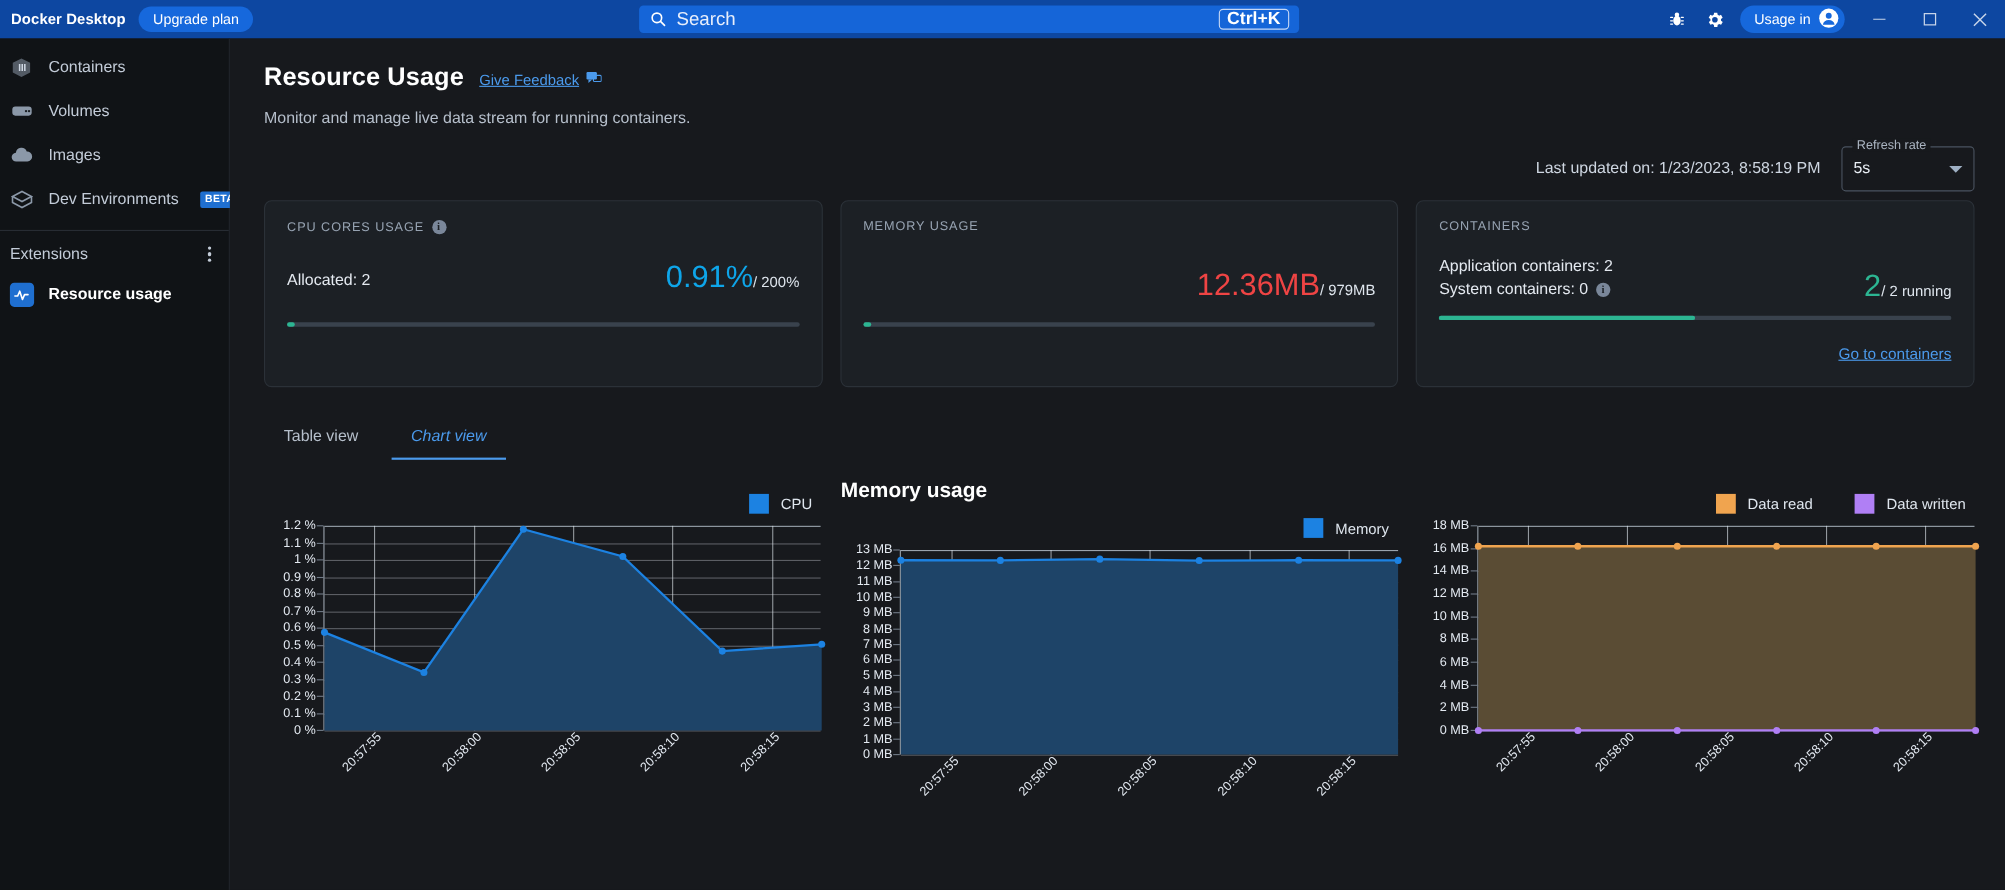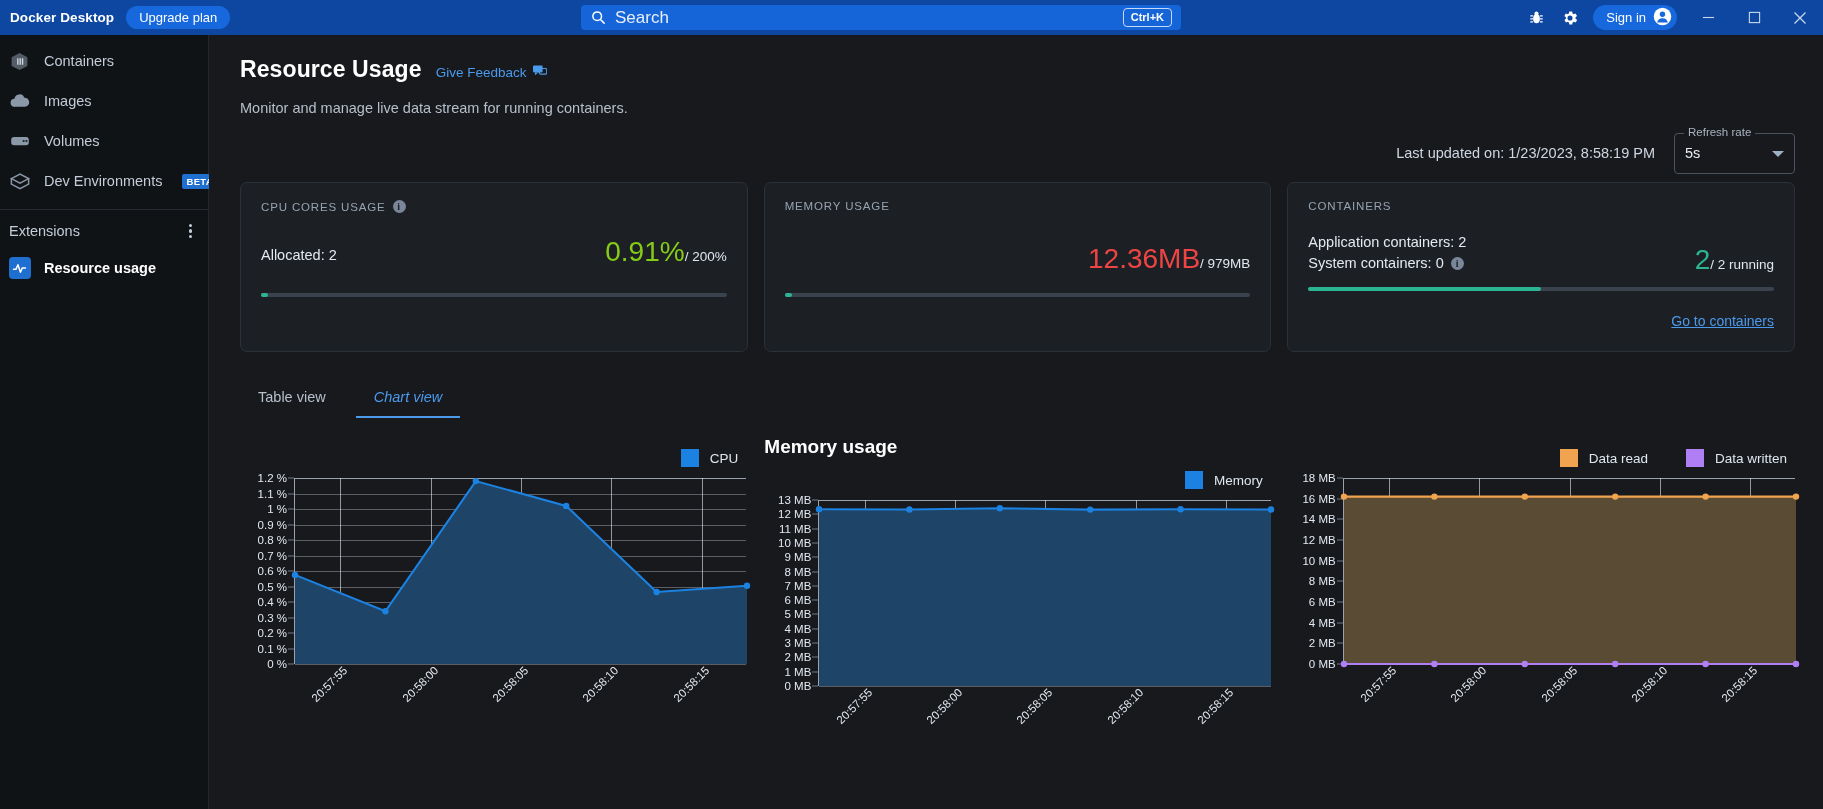--- a/index.html
+++ b/index.html
@@ -30,21 +30,21 @@
     position: absolute; left: 581px; top: 5px;
     width: 600px; height: 25px;
     background: #1565d8; border-radius: 4px;
     display: flex; align-items: center; cursor: text;
   }
   #search-icon { margin-left: 10px; display: flex; }
   #search-text { margin-left: 9px; font-size: 17px; color: #e8eefb; }
   #kbd-ctrlk {
     position: absolute; right: 9px; top: 3px;
     border: 1px solid #c6d8f5; border-radius: 4px;
-    color: #ffffff; font-size: 11px; font-weight: bold;
+    color: #ffffff; font-size: 16px; font-weight: bold;
     padding: 2px 7px; line-height: 13px;
   }
   #tb-right {
     position: absolute; right: 0; top: 0; height: 35px;
     display: flex; align-items: center;
   }
   .tb-icon {
     width: 34px; height: 35px; display: flex;
     align-items: center; justify-content: center; cursor: pointer;
   }
@@ -93,21 +93,21 @@
     position: absolute; left: 209px; top: 35px;
     width: 1614px; height: 774px; background: #17191d;
     padding: 21px 28px 0 31px; overflow: hidden;
   }
   #page-head { display: flex; align-items: baseline; gap: 14px; }
   #page-title { font-size: 23px; font-weight: bold; color: #ffffff; letter-spacing: .1px; }
   #give-feedback {
     display: flex; align-items: center; gap: 7px;
     color: #4b9aec; font-size: 13.5px; cursor: pointer;
   }
-  #give-feedback .gf-text { }
+  #give-feedback .gf-text { text-decoration: underline; }
   #page-sub { margin-top: 17px; font-size: 14.5px; color: #b6bfcb; }
   
   #updated-row {
     margin-top: 14px; height: 46px;
     display: flex; align-items: center; justify-content: flex-end; gap: 19px;
   }
   #last-updated { font-size: 14.5px; color: #ced6e1; }
   #refresh-select {
     position: relative; width: 121px; height: 41px;
     border: 1px solid #4a5360; border-radius: 4px;
@@ -228,21 +228,21 @@
         <rect x="2.6" y="14.5" width="3.4" height="1.3" rx=".6"></rect>
           <rect x="14" y="14.5" width="3.4" height="1.3" rx=".6"></rect>
       </svg>
     </div>
     <div class="tb-icon">
       <svg width="18" height="18" viewBox="0 0 24 24" fill="#ffffff">
         <path d="M19.4 13a7.6 7.6 0 0 0 0-2l2-1.6-2-3.4-2.4 1a7.5 7.5 0 0 0-1.7-1l-.4-2.6h-3.9l-.4 2.6c-.6.2-1.2.6-1.7 1l-2.4-1-2 3.4L6.6 11a7.6 7.6 0 0 0 0 2l-2 1.6 2 3.4 2.4-1c.5.4 1.1.8 1.7 1l.4 2.6h3.9l.4-2.6c.6-.2 1.2-.6 1.7-1l2.4 1 2-3.4-2-1.6zM12 15.4A3.4 3.4 0 1 1 12 8.6a3.4 3.4 0 0 1 0 6.8z"></path>
       </svg>
     </div>
     <div id="signin">
-      <span>Sign in</span>
+      <span>Usage in</span>
       <span>
         <svg width="19" height="19" viewBox="0 0 24 24">
             <circle cx="12" cy="12" r="11" fill="#fff"></circle>
             <circle cx="12" cy="9.2" r="3.4" fill="#1668dc"></circle>
             <path d="M5.2 19.6a7 7 0 0 1 13.6 0z" fill="#1668dc"></path>
           </svg>
       </span>
     </div>
     <div class="wbtn">
       <svg width="13" height="13" viewBox="0 0 14 14">
@@ -271,36 +271,36 @@
       <svg width="21" height="21" viewBox="0 0 24 24" fill="#8b98a8">
           <path d="M12 2.4 21 7v10l-9 4.6L3 17V7z" opacity=".55"></path>
           <path d="M9.3 8.2h1.6v7.4H9.3zM12 8.2h1.6v7.4H12zM14.7 8.2h1.6v7.4h-1.6z" fill="#cfd8e3"></path>
         </svg>
     </span>
     <span class="label">Containers</span>
   </div>
 
   <div class="nav-item">
     <span class="nav-icon">
-      <svg width="22" height="22" viewBox="0 0 24 24" fill="#8b98a8">
-          <path d="M6.4 18.4a4.4 4.4 0 0 1-.5-8.8 5.6 5.6 0 0 1 10.8-1.2 4 4 0 0 1 .7 10z"></path>
-        </svg>
-    </span>
-    <span class="label">Images</span>
-  </div>
-
-  <div class="nav-item">
-    <span class="nav-icon">
       <svg width="22" height="22" viewBox="0 0 24 24">
           <rect x="2.4" y="7.5" width="19.2" height="9" rx="3" fill="#8b98a8"></rect>
           <circle cx="16" cy="12" r="1.2" fill="#1b1f24"></circle>
           <circle cx="19" cy="12" r="1.2" fill="#1b1f24"></circle>
         </svg>
     </span>
     <span class="label">Volumes</span>
+  </div>
+
+  <div class="nav-item">
+    <span class="nav-icon">
+      <svg width="22" height="22" viewBox="0 0 24 24" fill="#8b98a8">
+          <path d="M6.4 18.4a4.4 4.4 0 0 1-.5-8.8 5.6 5.6 0 0 1 10.8-1.2 4 4 0 0 1 .7 10z"></path>
+        </svg>
+    </span>
+    <span class="label">Images</span>
   </div>
 
   <div class="nav-item">
     <span class="nav-icon">
       <svg width="22" height="22" viewBox="0 0 24 24" fill="none" stroke="#8b98a8" stroke-width="1.6">
           <path d="M2.6 9.4 12 4.4l9.4 5-9.4 5z"></path>
           <path d="M2.6 9.4v6l9.4 5 9.4-5v-6"></path>
         </svg>
     </span>
     <span class="label">Dev Environments</span>
@@ -361,21 +361,21 @@
   <div id="cards">
 
     <div class="card">
       <div class="card-title">
         <span>CPU CORES USAGE</span>
         <span class="info-dot">i</span>
       </div>
       <div class="card-row">
         <span class="card-left">Allocated: 2</span>
         <span>
-          <span class="big-val" style="color: #84cc16;">0.91%</span><span class="big-unit">/ 200%</span>
+          <span class="big-val" style="color: #0ea5e9;">0.91%</span><span class="big-unit">/ 200%</span>
         </span>
       </div>
       <div class="progress" style="top:110px">
         <div class="fill" style="width: 0.455%; background: rgb(44, 181, 146); min-width: 7px;"></div>
       </div>
     </div>
 
     <div class="card">
       <div class="card-title">
         <span>MEMORY USAGE</span>

